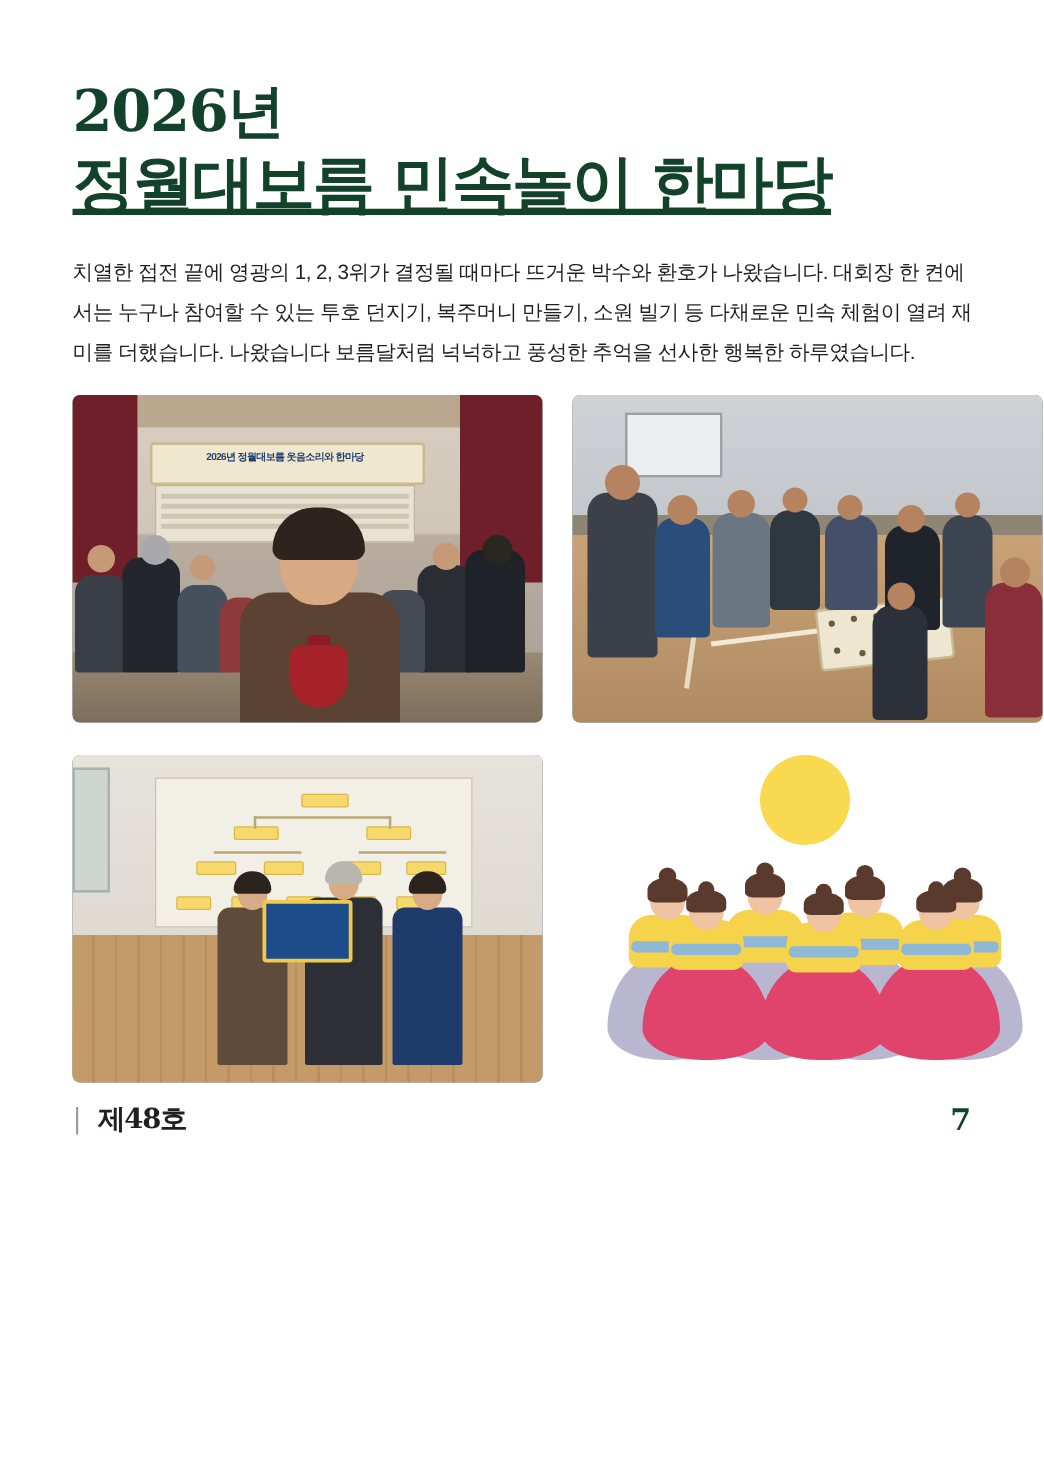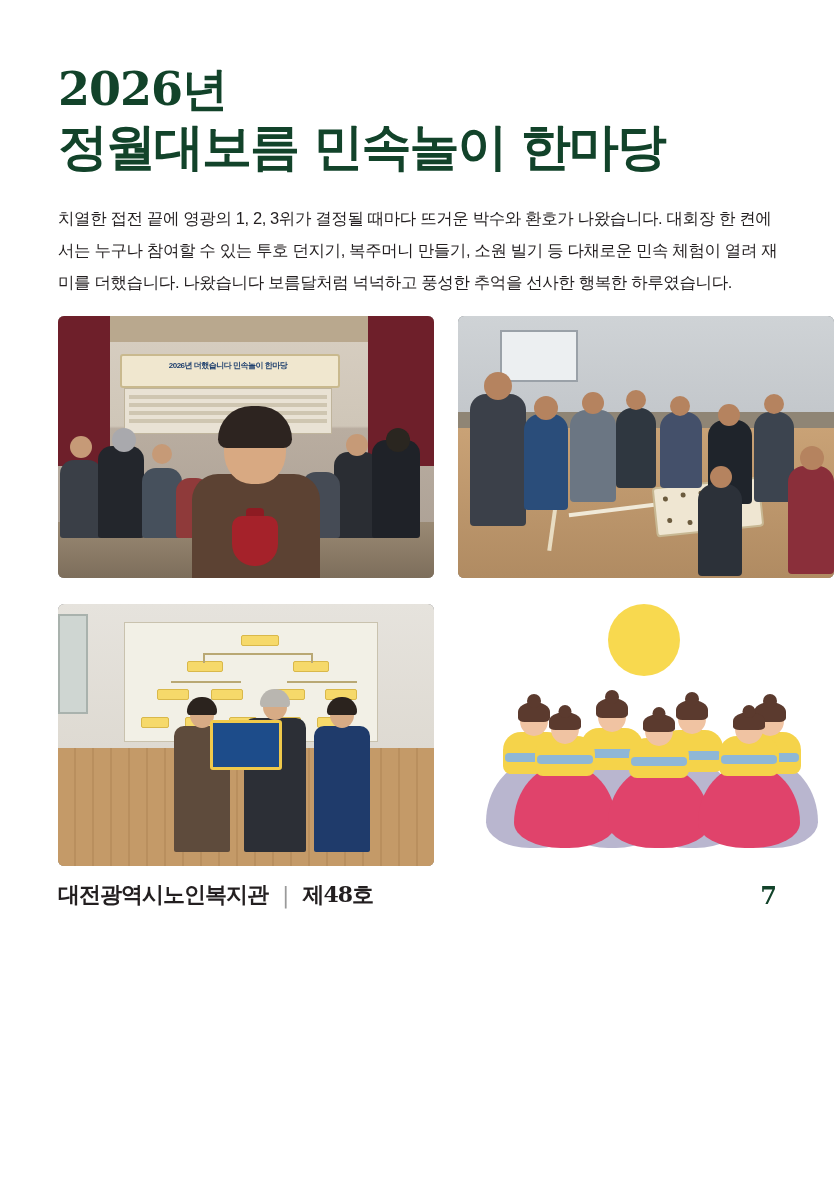--- a/index.html
+++ b/index.html
@@ -35,20 +35,21 @@
     line-height: 1.12;
   }
   .title-main {
     font-family: "DejaVu Serif", serif;
     font-size: 50px;
     font-weight: 700;
     letter-spacing: -2px;
     color: #12432a;
     line-height: 1.16;
     margin-top: 2px;
+    text-decoration: underline;
   }
 
   
   .body-copy {
     margin-top: 26px;
     font-size: 16.5px;
     line-height: 1.95;
     color: #231f20;
     letter-spacing: -0.4px;
     width: 726px;
@@ -182,21 +183,21 @@
   </div>
 
   <div class="photo-grid">
 
     <div class="photo photo-1">
       <div class="ph1-wall"></div>
       <div class="ph1-stage"></div>
       <div class="ph1-curtain-l"></div>
       <div class="ph1-curtain-r"></div>
       <div class="ph1-banner"></div>
-      <div class="ph1-banner-t">2026년 더했습니다 민속놀이 한마당</div>
+      <div class="ph1-banner-t">2026년 정월대보름 웃음소리와 한마당</div>
       <div class="ph1-board">
         <i style="top:6px"></i>
           <i style="top:14px"></i>
           <i style="top:22px"></i>
           <i style="top:30px"></i>
       </div>
       <div class="ph1-floor"></div>
       <div class="ph1-crowd">
         <span style="left:2px;   width:42px; height:78px; background:#3a3f47"></span>
         <span style="left:40px;  width:46px; height:92px; background:#23262c"></span>
@@ -363,20 +364,19 @@
         <div class="head" style="bottom:104px; width:28px; height:30px;"></div>
         <div class="hair" style="bottom:118px; width:32px; height:18px;"></div>
         <div class="bun" style="bottom:130px; width:13px; height:13px;"></div>
       </div>
     </div>
 
   </div>
 
   <div class="footer">
     <div class="footer-left">
-      <span>대전광역시노인복지관</span>
       <span class="footer-sep">|</span>
       <span>제48호</span>
     </div>
     <div class="footer-page">7</div>
   </div>
 
 </div>
 
 </body></html>

